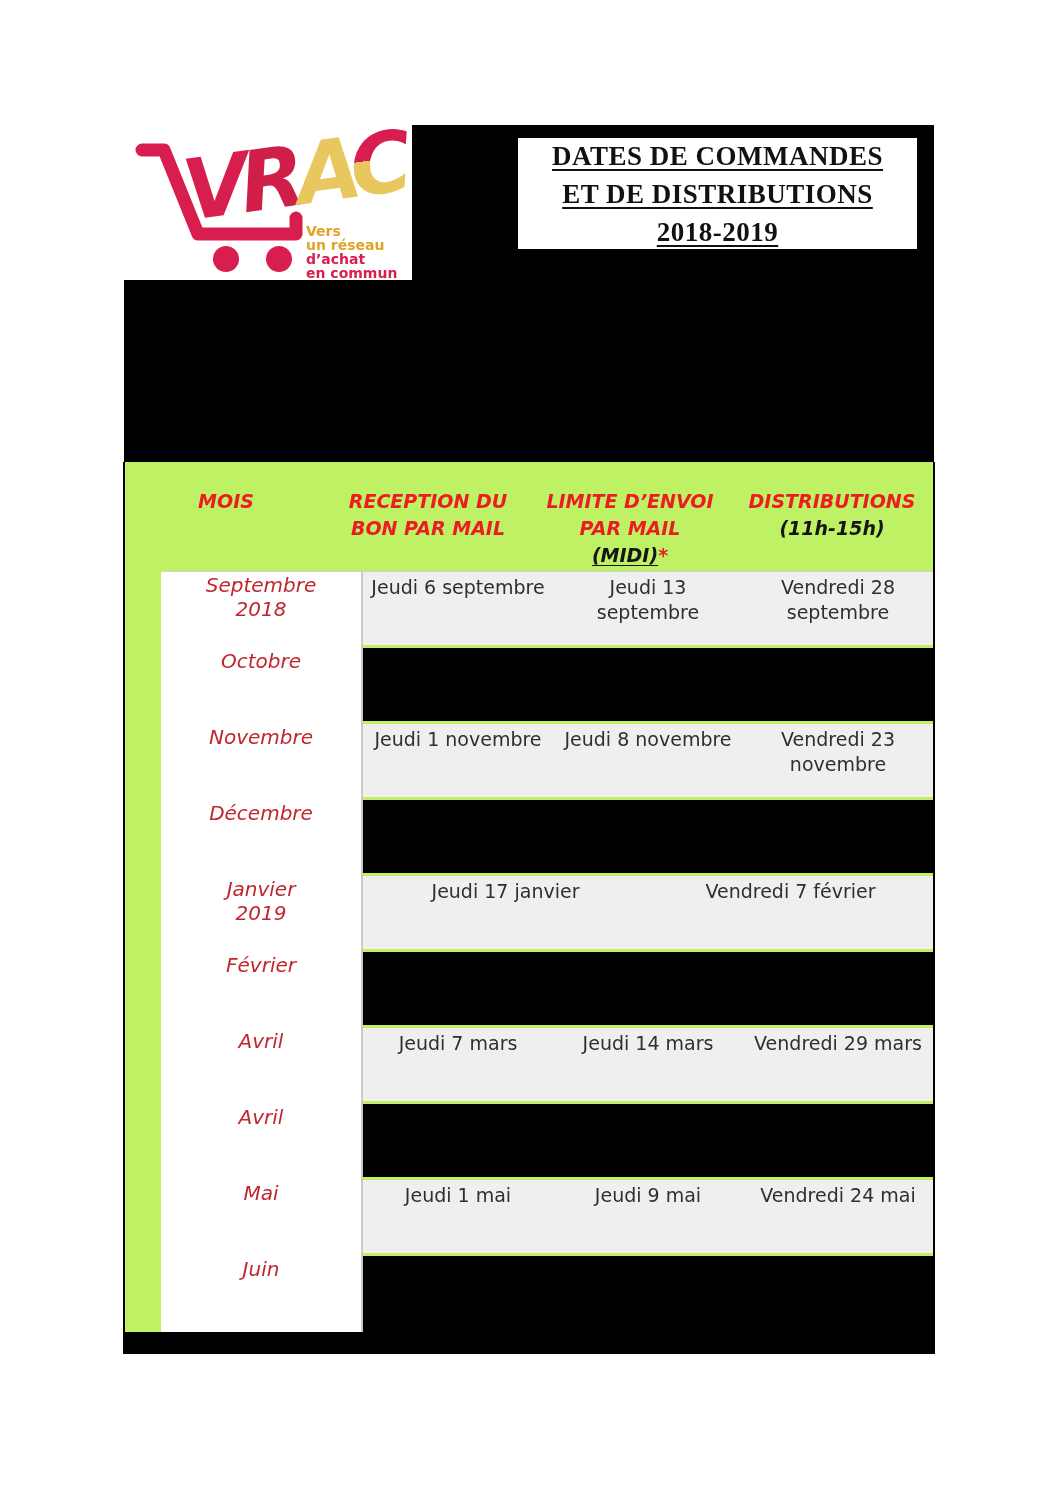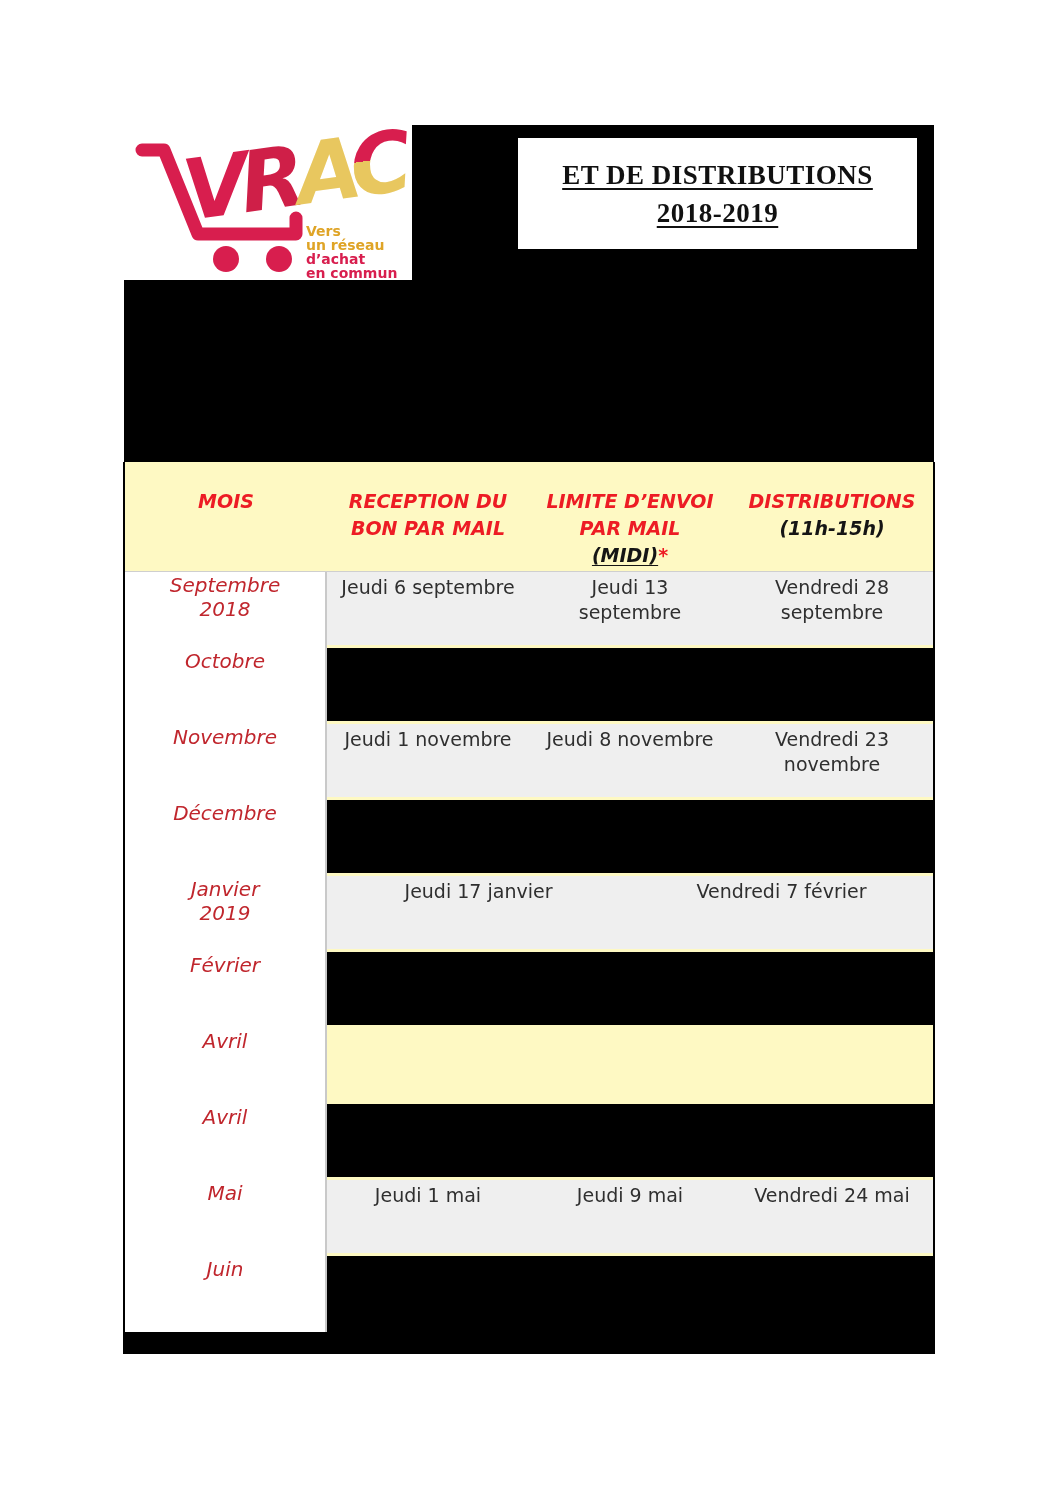--- a/index.html
+++ b/index.html
@@ -16,31 +16,31 @@
   
   .title-box{position:absolute;left:515px;top:135px;width:405px;height:117px;background:#fff;
              border:3px solid #000;box-sizing:border-box;display:flex;flex-direction:column;
              justify-content:center;align-items:center;}
   .title-line{font-family:"Liberation Serif","DejaVu Serif",serif;font-weight:bold;font-size:27px;
               line-height:38px;color:#111;text-decoration:underline;text-underline-offset:4px;
               letter-spacing:0.5px;}
 
   
   .sched-table{position:absolute;left:123px;top:462px;width:812px;border-left:2px solid #000;
-               border-right:2px solid #000;box-sizing:border-box;background:#fef9c3;}
+               border-right:2px solid #000;box-sizing:border-box;background:#bef264;}
   .header-row{height:109px;display:flex;padding-top:26px;box-sizing:border-box;}
   .hcell{text-align:center;font-style:italic;font-weight:bold;font-size:19px;line-height:27px;
          color:#ed1c24;}
   .hcell.mois-col{width:202px;flex:none;}
   .hcell.data-col{flex:1;}
   .hdark{color:#151515;}
   .midi-underline{color:#151515;text-decoration:underline;text-underline-offset:3px;}
   .star{color:#ed1c24;}
 
-  .rows-wrap{border-top:1px solid #cfcfcf;}
+  .rows-wrap{border-top:1px solid #cfcfcf;margin-left:36px;}
   .row{display:flex;height:76px;}
   .label-cell{width:202px;flex:none;background:#fff;border-right:2px solid #c9c9c9;
               box-sizing:border-box;text-align:center;padding-top:1px;}
   .month{font-style:italic;font-size:20px;line-height:24px;color:#c0262d;white-space:pre-line;}
   .data-area{flex:1;min-width:0;}
   .band{height:73px;display:flex;}
   .band.gray{background:#efefef;}
   .band.black{background:#000;}
   .row.last .band{height:76px;}
   .dcell{flex:1;text-align:center;padding-top:3px;font-size:19px;line-height:25px;color:#2f2f2f;
@@ -67,20 +67,21 @@
       <circle cx="155" cy="143" r="13" fill="#d81e4e"></circle>
       <text x="60" y="92" font-family="DejaVu Sans, sans-serif" font-weight="bold" font-style="italic" font-size="84" letter-spacing="-8" transform="rotate(-8 150 70)"><tspan fill="#d81e4e">V</tspan><tspan fill="#cf1f48">R</tspan><tspan fill="#e8c75f">A</tspan><tspan fill="url(#cgrad)">C</tspan></text>
       <text x="182" y="120" font-size="14" font-weight="bold" fill="#dfa426">Vers</text>
       <text x="182" y="134" font-size="14" font-weight="bold" fill="#dfa426">un réseau</text>
       <text x="182" y="148" font-size="14" font-weight="bold" fill="#d81e4e">d’achat</text>
       <text x="182" y="162" font-size="14" font-weight="bold" fill="#d81e4e">en commun</text>
     </svg>
   </div>
 
   <div class="title-box">
+    <div class="title-line">DATES DE COMMANDES</div>
     <div class="title-line">ET DE DISTRIBUTIONS</div>
     <div class="title-line">2018-2019</div>
   </div>
 
   <div class="sched-table">
 
     <div class="header-row">
       <div class="hcell mois-col">
         <div>MOIS</div>
       </div>
@@ -168,20 +169,27 @@
         </div>
         <div class="data-area">
           <div class="band black"></div>
         </div>
       </div>
 
       <div class="row">
         <div class="label-cell">
           <div class="month">Avril</div>
         </div>
+        <div class="data-area">
+          <div class="band gray">
+            <div class="dcell">Jeudi 7 mars</div>
+            <div class="dcell">Jeudi 14 mars</div>
+            <div class="dcell">Vendredi 29 mars</div>
+          </div>
+        </div>
       </div>
 
       <div class="row">
         <div class="label-cell">
           <div class="month">Avril</div>
         </div>
         <div class="data-area">
           <div class="band black"></div>
         </div>
       </div>

